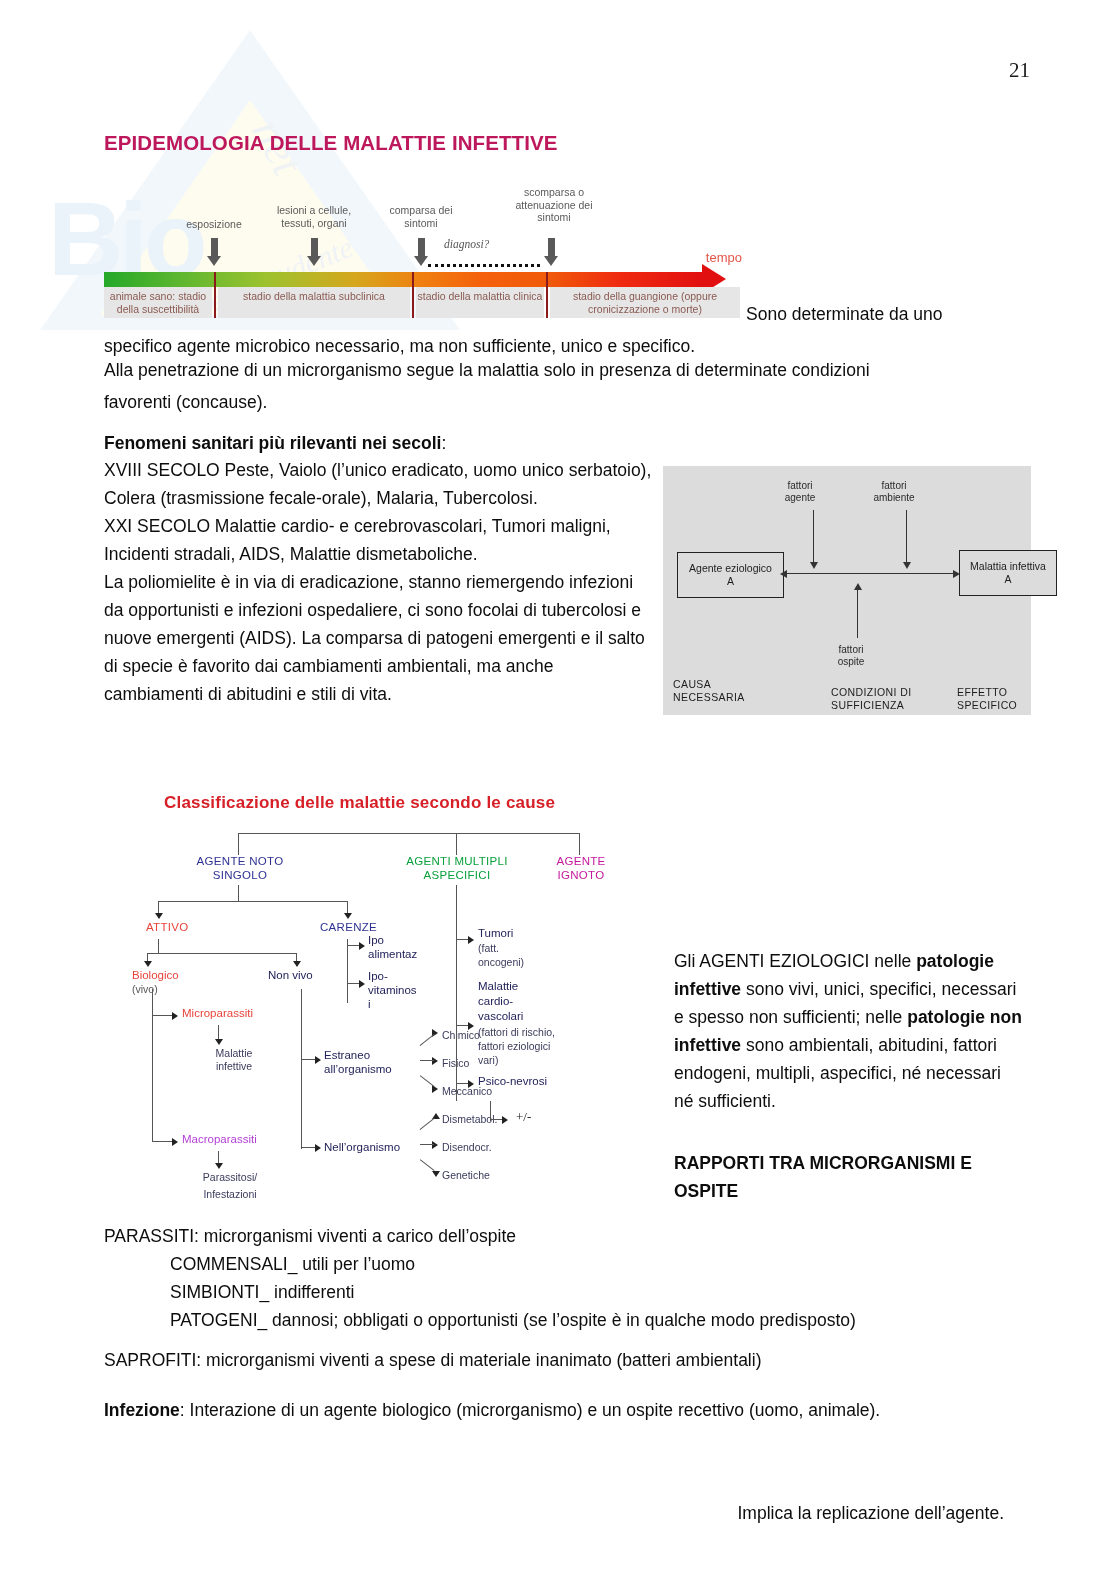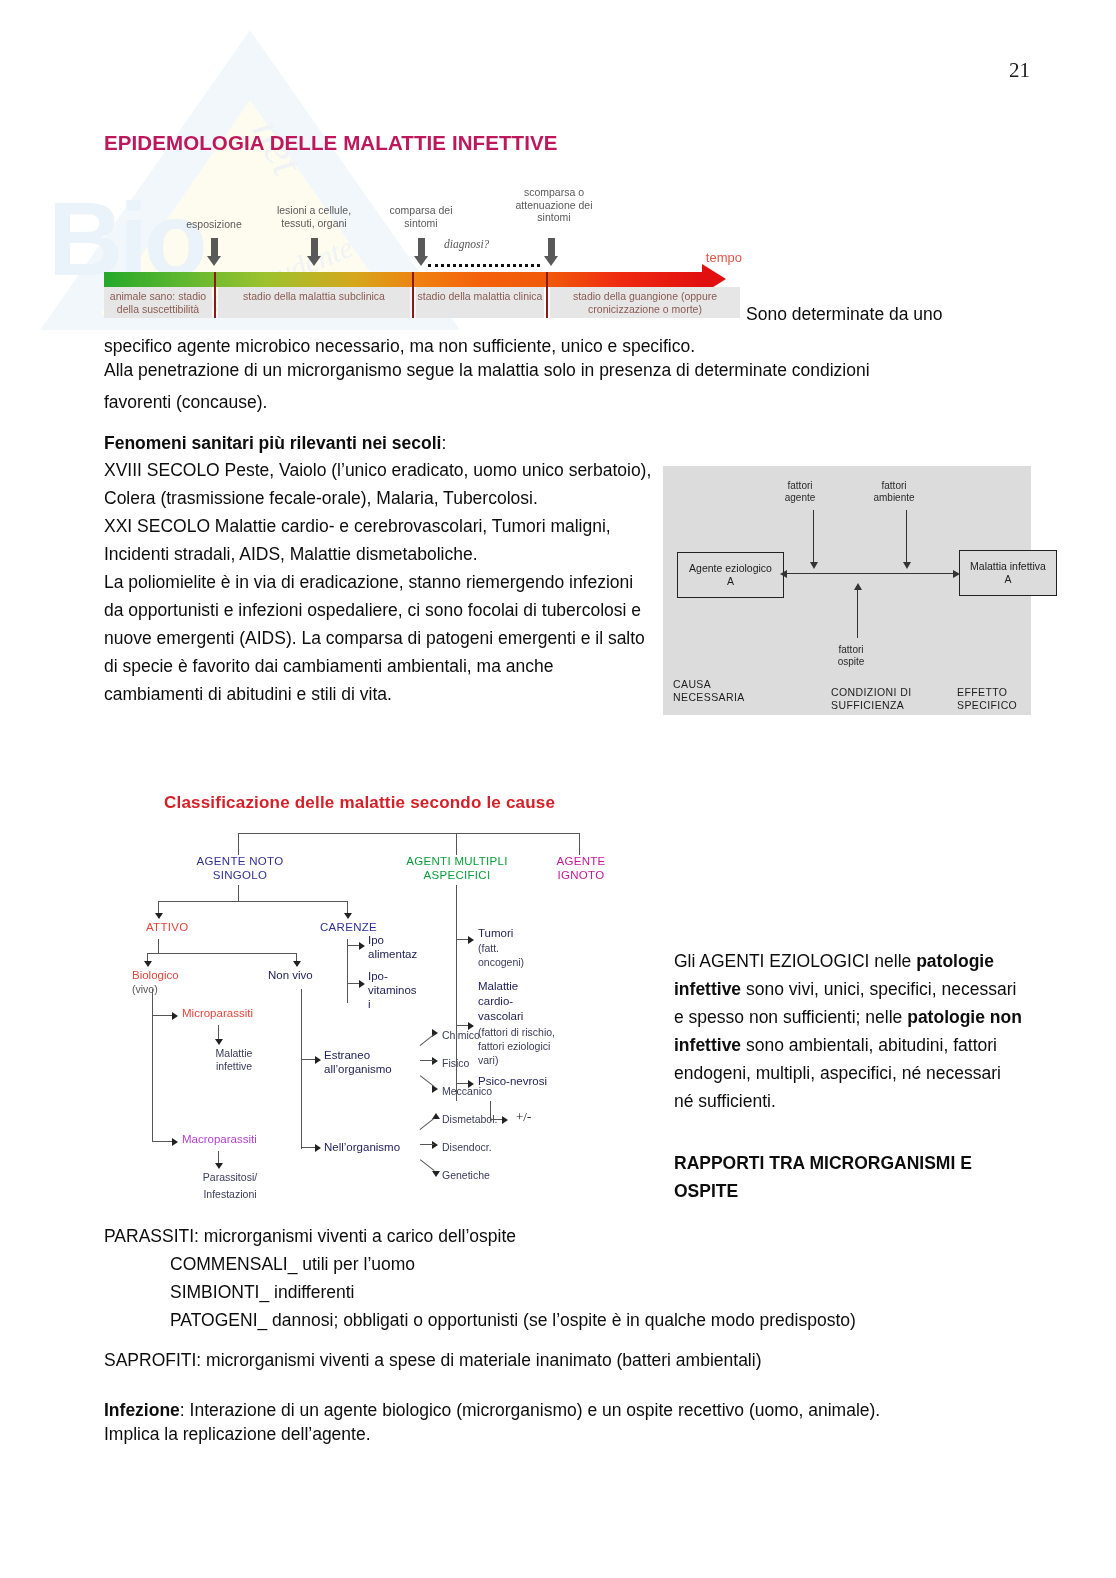--- a/index.html
+++ b/index.html
@@ -358,15 +358,15 @@
 
   <div class="body-txt" style="left:104px;top:1222px;width:900px;">PARASSITI: microrganismi viventi a carico dell’ospite</div>
   <div class="body-txt" style="left:170px;top:1250px;width:840px;">COMMENSALI_ utili per l’uomo</div>
   <div class="body-txt" style="left:170px;top:1278px;width:840px;">SIMBIONTI_ indifferenti</div>
   <div class="body-txt" style="left:170px;top:1306px;width:870px;">PATOGENI_ dannosi; obbligati o opportunisti (se l’ospite è in qualche modo predisposto)</div>
   <div class="body-txt" style="left:104px;top:1346px;width:900px;">SAPROFITI: microrganismi viventi a spese di materiale inanimato (batteri ambientali)</div>
 
   <div class="body-txt" style="left:104px;top:1396px;width:900px;">
     <span class="b">Infezione</span><span>: Interazione di un agente biologico (microrganismo) e un ospite recettivo (uomo, animale).</span>
   </div>
-  <div class="body-txt" style="left:104px;top:1420px;width:900px;">Implica la replicazione dell’agente.</div>
+  <div class="body-txt" style="left:104px;top:1499px;width:900px;text-align:right;">Implica la replicazione dell’agente.</div>
 
 </div>
 
 </body></html>

